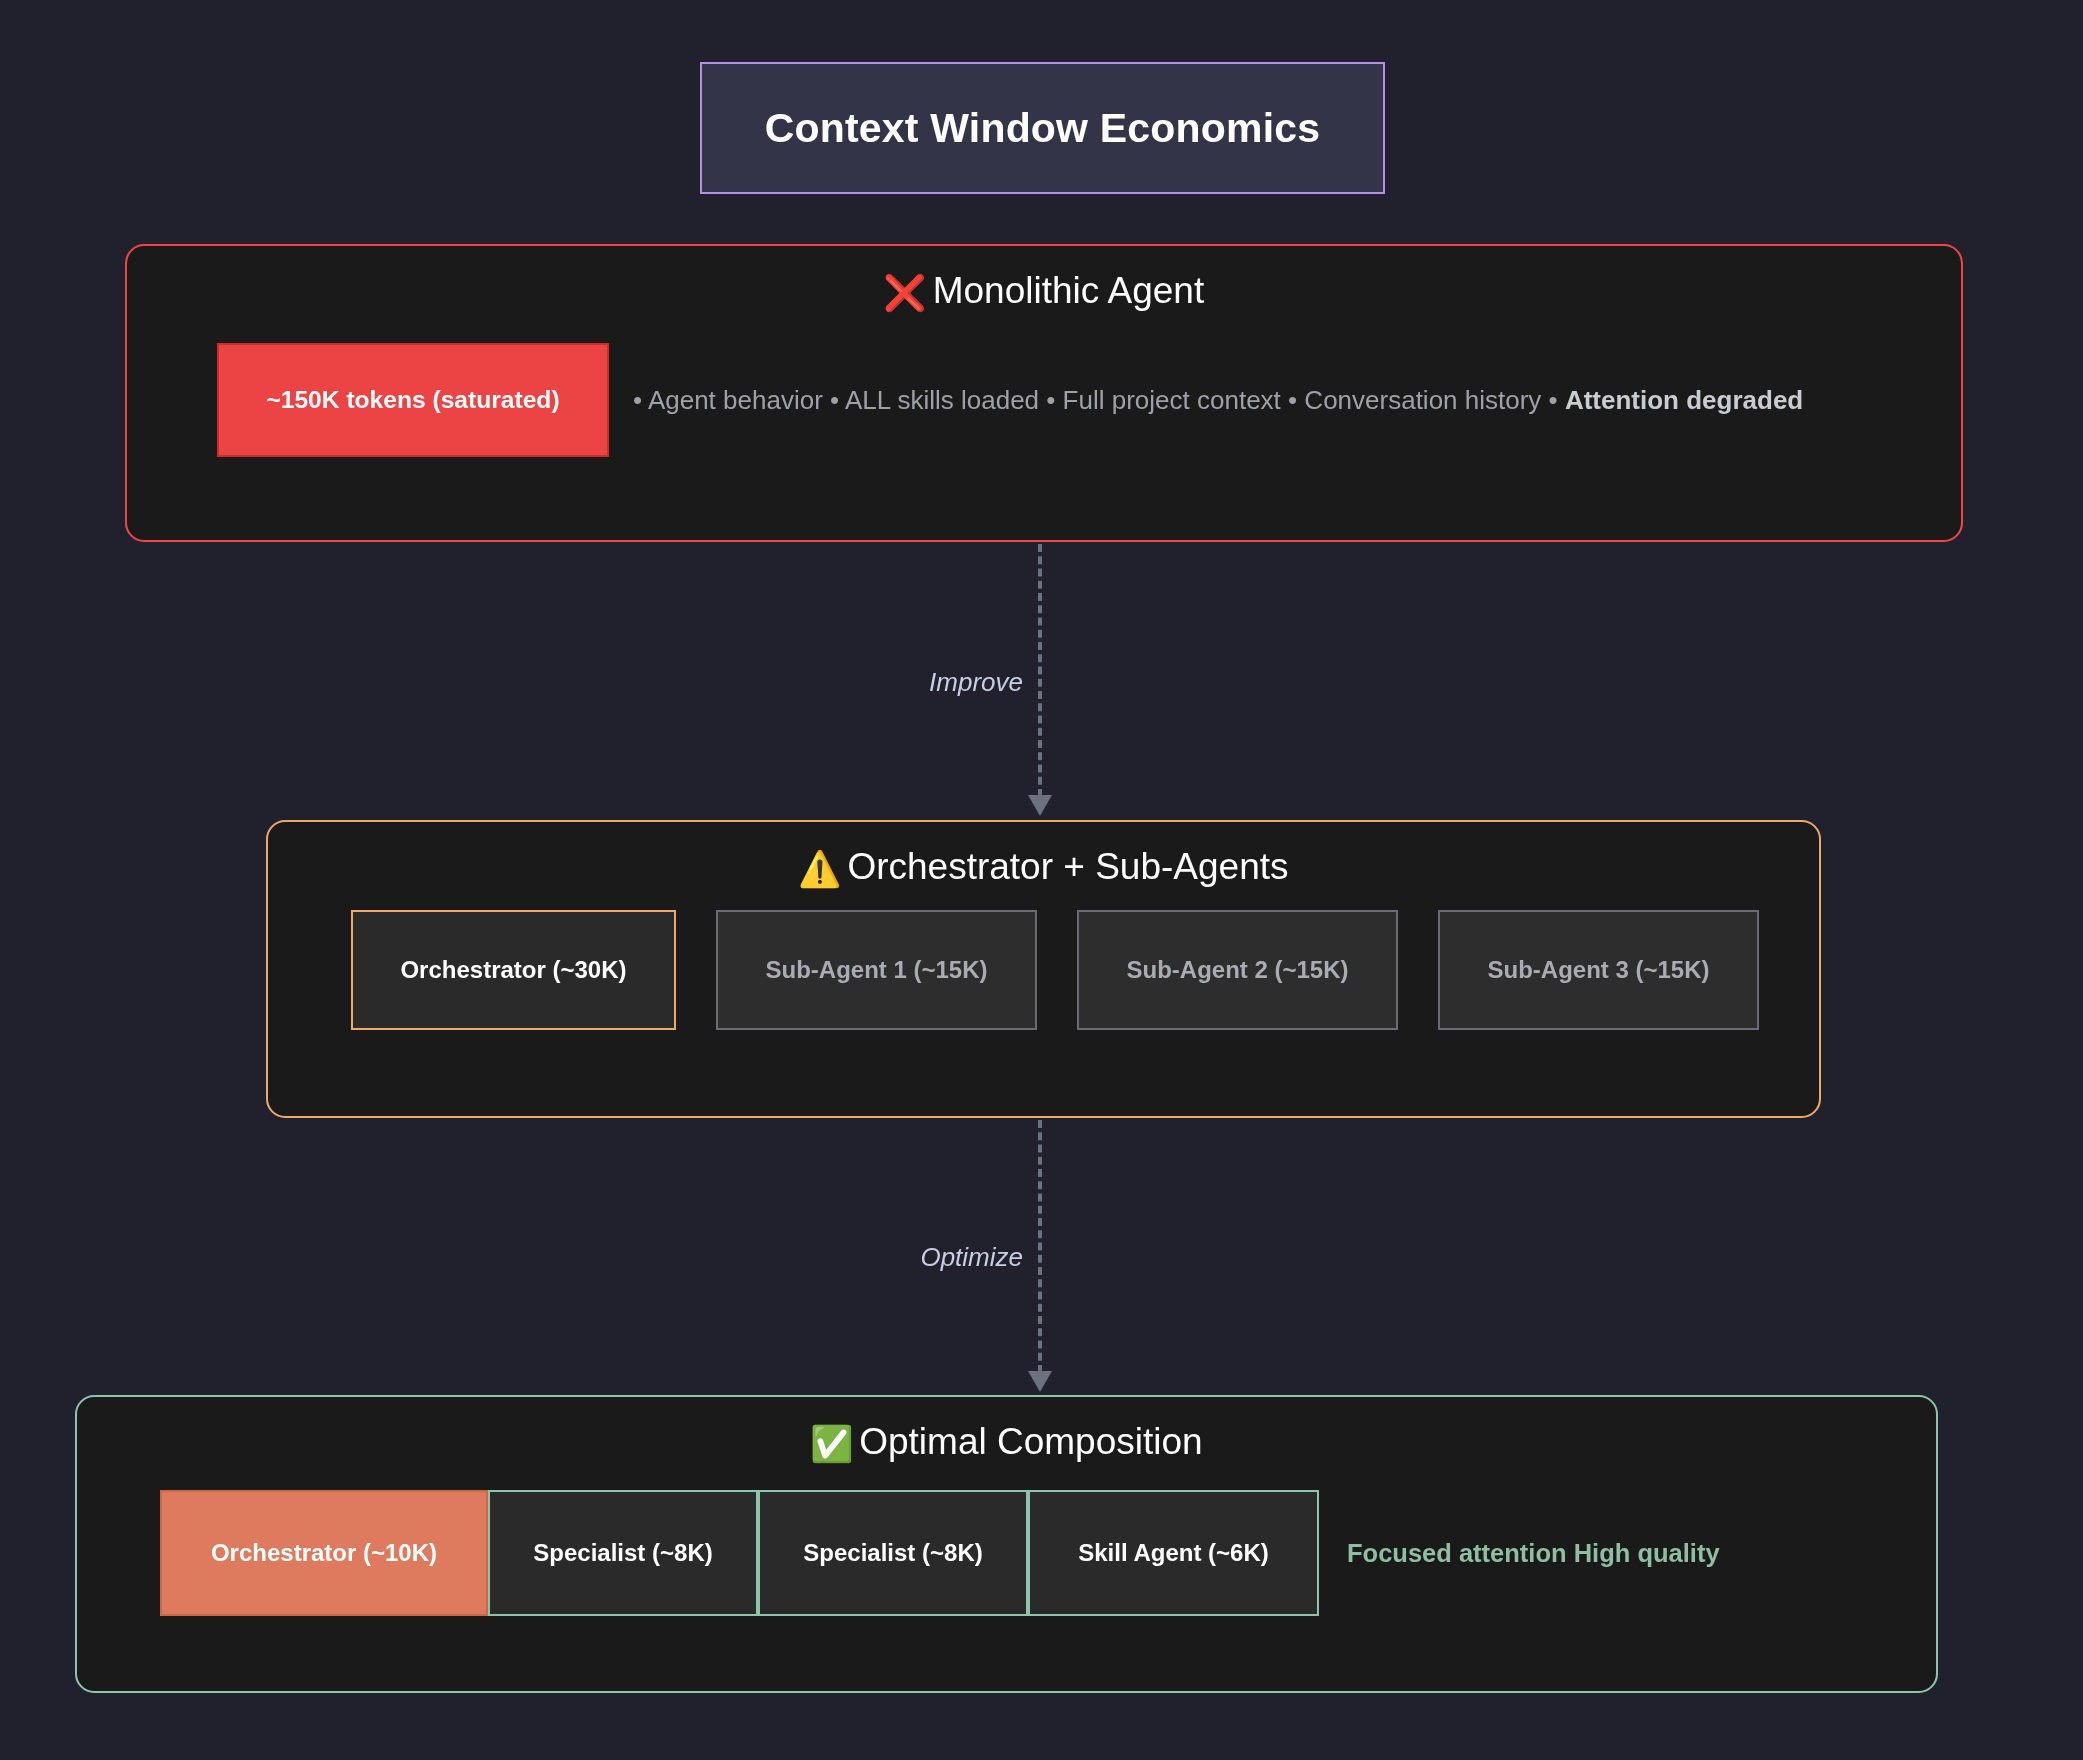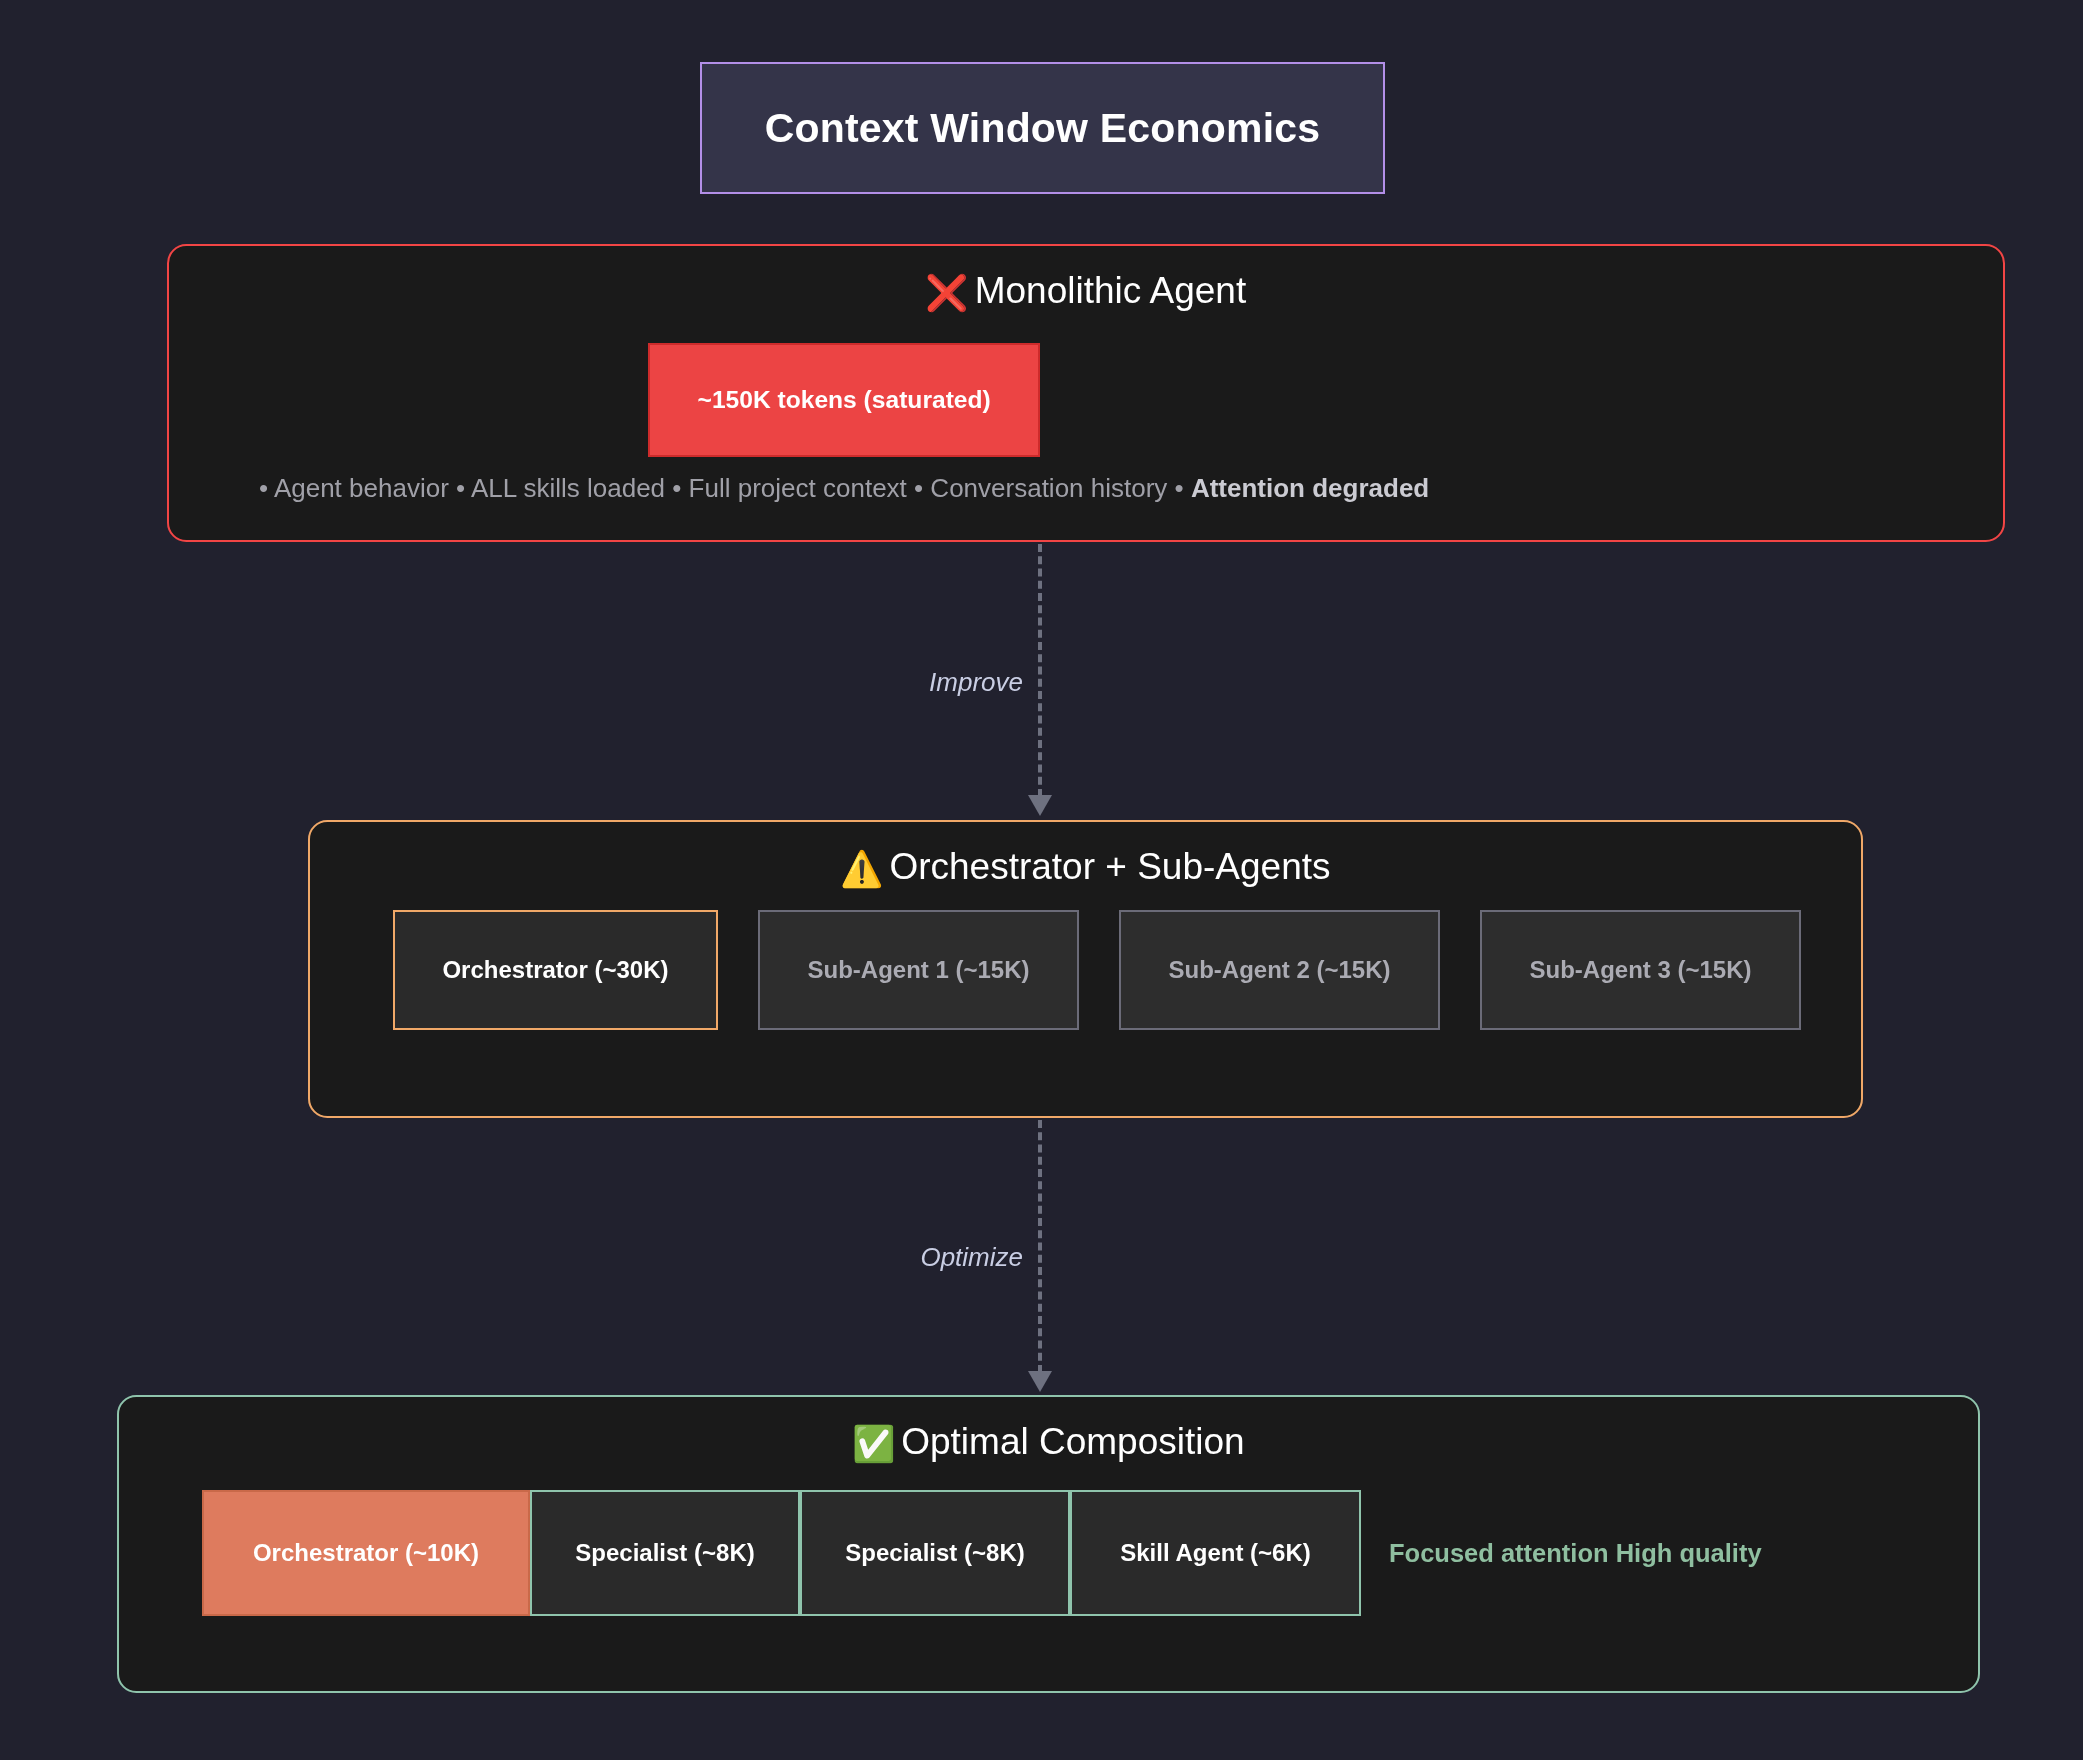--- a/index.html
+++ b/index.html
@@ -38,21 +38,20 @@
     font-weight: bold;
     letter-spacing: 0.2px;
     white-space: nowrap;
   }
 
   
   .section {
     position: absolute;
     background: #1A1A1A;
     border-radius: 19.3px;
-    margin-left: 42px;
   }
   .section-red    { left: 125px;  top: 244px;  width: 1838px; height: 298px; border: 2.6px solid #F24545; }
   .section-orange { left: 266px;  top: 820px;  width: 1555px; height: 298px; border: 2.6px solid #F0A868; }
   .section-green  { left: 75px;   top: 1395px; width: 1863px; height: 298px; border: 2.6px solid #8FC4AC; }
 
   .section-heading {
     position: absolute;
     left: 0;
     right: 0;
     top: 23px;
@@ -80,21 +79,21 @@
     display: flex;
     align-items: center;
     justify-content: center;
     text-align: center;
     font-size: 24px;
     font-weight: bold;
     padding: 0 8.8px;
   }
 
   
-  .row-red { left: 90px; top: 97px; gap: 16px; flex-direction: column; }
+  .row-red { left: 90px; top: 97px; gap: 24px; }
   .node-tokens {
     width: 392px;
     height: 114px;
     background: #EC4444;
     border: 2.6px solid #CE2B2B;
     color: #FFFFFF;
     font-size: 24.6px;
   }
   .bullet-list {
     color: #A0A0A8;

